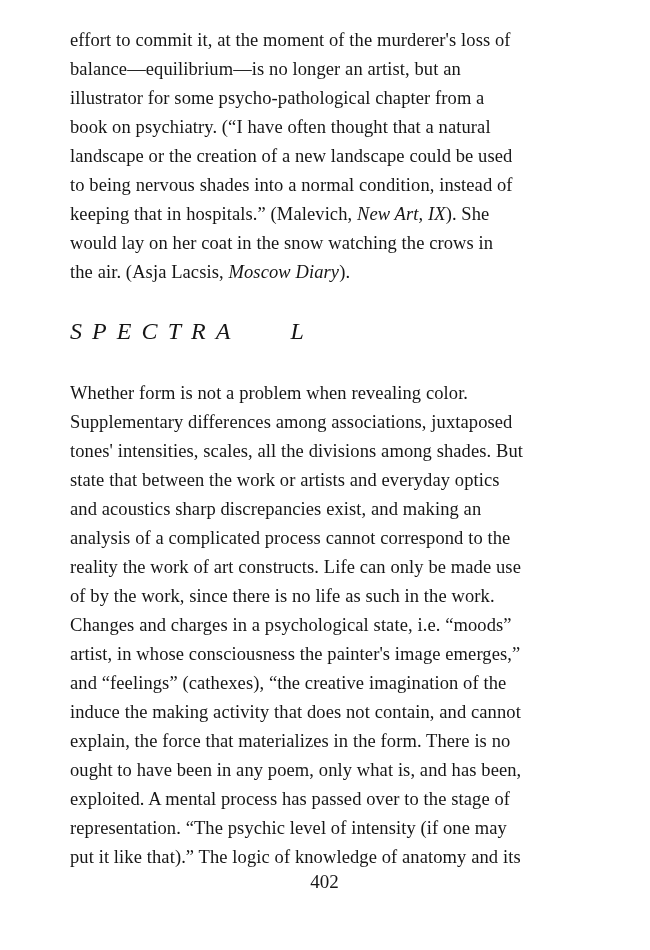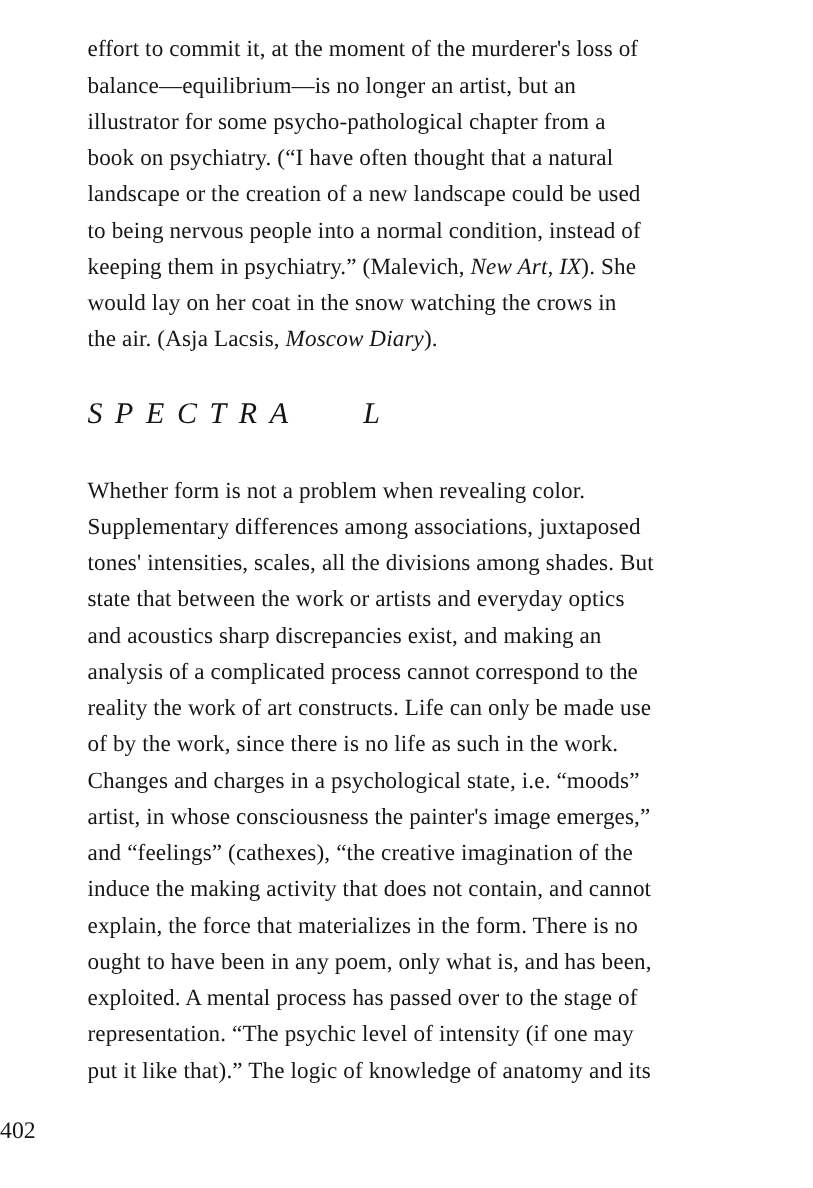--- a/index.html
+++ b/index.html
@@ -41,40 +41,41 @@
     line-height: 29px;
   }
   .heading .ls {
     letter-spacing: 0.42em;
   }
   .heading .tail {
     margin-left: 50px;
   }
   .page-number {
     position: absolute;
-    top: 893px;
+    top: 870px;
     left: 0;
     width: 649px;
+    text-align: center;
     font-size: 19px;
     line-height: 24px;
   }
 </style>
 </head>
 <body>
 
 <div class="page">
 
   <div class="para">
       <div class="line"><span>effort to commit it, at the moment of the murderer's loss of</span></div>
       <div class="line"><span>balance—equilibrium—is no longer an artist, but an</span></div>
       <div class="line"><span>illustrator for some psycho-pathological chapter from a</span></div>
       <div class="line"><span>book on psychiatry. (“I have often thought that a natural</span></div>
       <div class="line"><span>landscape or the creation of a new landscape could be used</span></div>
-      <div class="line"><span>to being nervous people into a normal condition, instead of</span></div>
-      <div class="line"><span>keeping them in psychiatry.” (Malevich, </span><span class="it">New Art, IX</span><span>). She</span></div>
+      <div class="line"><span>to being nervous shades into a normal condition, instead of</span></div>
+      <div class="line"><span>keeping that in hospitals.” (Malevich, </span><span class="it">New Art, IX</span><span>). She</span></div>
       <div class="line"><span>would lay on her coat in the snow watching the crows in</span></div>
       <div class="line"><span>the air. (Asja Lacsis, </span><span class="it">Moscow Diary</span><span>).</span></div>
     </div>
 
   <div class="heading">
     <span class="ls">SPECTRA</span><span class="ls tail">L</span>
   </div>
 
   <div class="para">
       <div class="line"><span>Whether form is not a problem when revealing color.</span></div>

